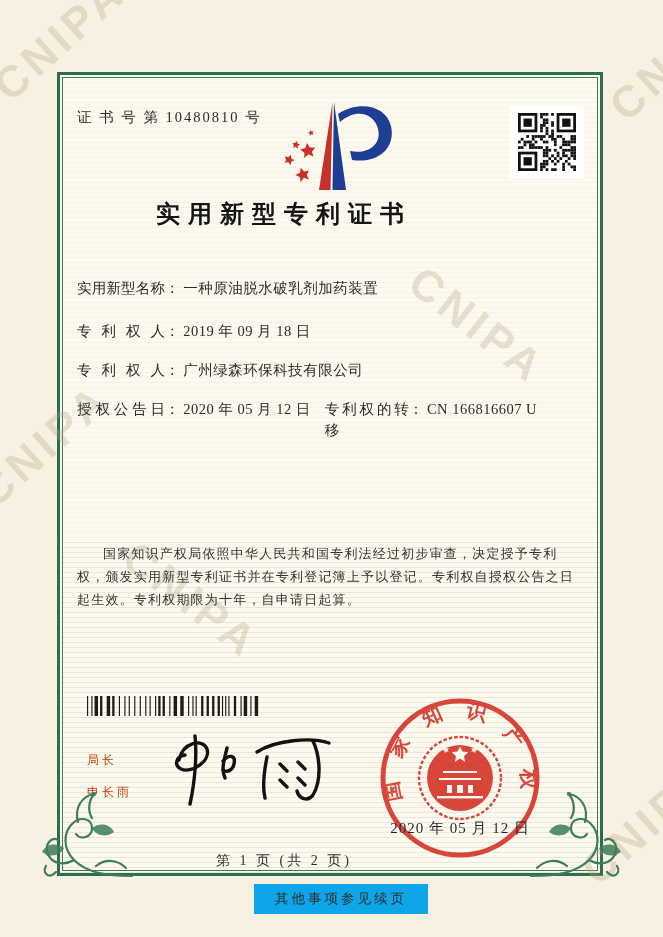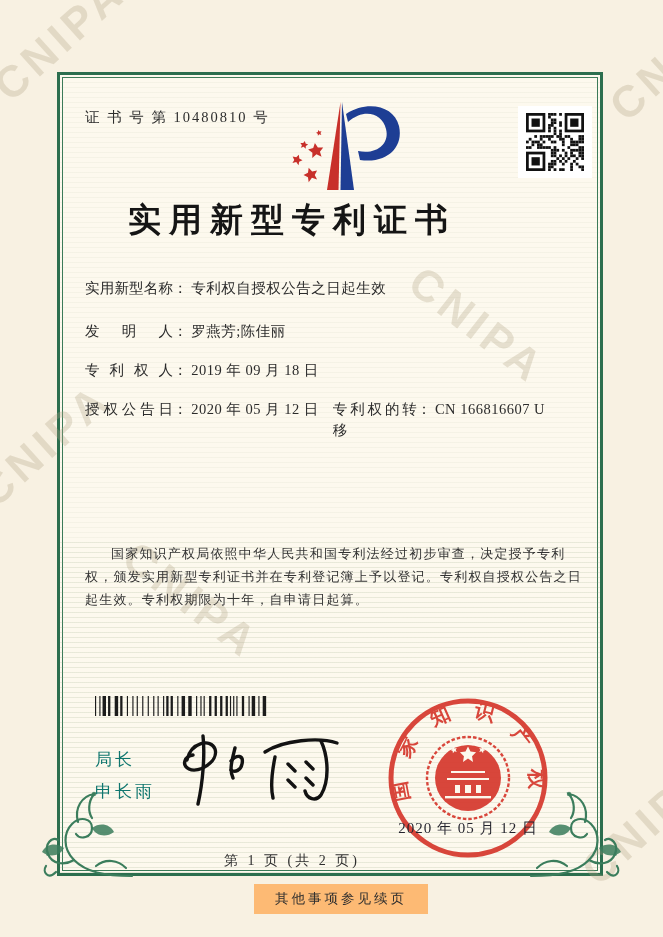--- a/index.html
+++ b/index.html
@@ -14,65 +14,65 @@
 
   
   .frame{position:absolute;z-index:1;left:57px;top:72px;width:546px;height:804px;
          background:#fdf9ee;border:3px solid #2c6e4e;box-sizing:border-box;}
   .frame-inner{position:absolute;inset:2px;border:1px solid #3a7a58;}
   .guilloche{position:absolute;inset:0;
       background:repeating-linear-gradient(0deg, rgba(140,160,120,.13) 0 1px, transparent 1px 5px);
       opacity:.55;}
   .guilloche.low{top:58%;opacity:.9;}
 
-  .content{position:absolute;z-index:3;left:57px;top:72px;width:470px;height:804px;}
+  .content{position:absolute;z-index:3;left:49px;top:72px;width:470px;height:804px;}
 
   .cert-no{position:absolute;left:28px;top:36px;font-size:14.5px;letter-spacing:2px;color:#2e2e2e;}
 
   .logo{position:absolute;left:211px;top:24px;width:150px;height:100px;}
   .qr-wrap{position:absolute;left:461px;top:34px;width:74px;height:72px;background:#ffffff;
            display:flex;align-items:center;justify-content:center;}
 
   .title{position:absolute;left:0;top:126px;width:100%;text-align:center;
-         font-size:33px;font-weight:bold;letter-spacing:8px;color:#151515;}
+         font-size:24px;font-weight:bold;letter-spacing:8px;color:#151515;}
 
   .fields{position:absolute;left:28px;top:206px;width:512px;font-size:14.5px;color:#2b2b2b;}
   .frow{margin-bottom:18px;line-height:21px;}
   .frow.mb-lg{margin-bottom:22px;}
   .flabel{display:inline-block;width:88px;text-align:justify;text-align-last:justify;vertical-align:top;}
   .fcolon{display:inline-block;vertical-align:top;}
   .fvalue{display:inline-block;vertical-align:top;letter-spacing:.5px;}
   .fvalue.addr{width:390px;}
   .pair2{margin-left:14px;}
   .pair2 .flabel{width:84px;}
 
   .paras{position:absolute;left:28px;top:470px;width:508px;font-size:13px;
          line-height:23px;letter-spacing:1.2px;color:#333;}
   .paras p{margin:0;text-indent:2em;}
 
   .barcode{position:absolute;left:38px;top:624px;}
 
-  .director{position:absolute;left:38px;top:672px;font-size:17px;letter-spacing:3px;
-            line-height:32px;color:#0f766e;
+  .director{position:absolute;left:38px;top:672px;font-size:12px;letter-spacing:3px;
+            line-height:32px;color:#c2410c;
             font-family:"Liberation Sans","DejaVu Sans",sans-serif;}
   .signature{position:absolute;left:112px;top:656px;}
 
   .seal{position:absolute;left:328px;top:623px;width:166px;height:166px;opacity:.93;}
   .seal-date{position:absolute;left:4px;top:124px;width:158px;text-align:center;
              font-size:15px;letter-spacing:1px;color:#14141f;}
 
   .page-info{position:absolute;left:0;top:780px;width:100%;text-align:center;
              font-size:14px;letter-spacing:3px;color:#2e2e2e;}
 
   .flourish{position:absolute;z-index:4;width:100px;height:92px;}
   .flourish.bl{left:34px;top:788px;}
   .flourish.br{left:529px;top:788px;transform:scaleX(-1);}
 
   .cont-note{position:absolute;z-index:5;left:254px;top:884px;width:174px;height:30px;
-             background:#fdba74;text-align:center;line-height:30px;font-size:13.5px;
+             background:#0ea5e9;text-align:center;line-height:30px;font-size:13.5px;
              letter-spacing:3px;color:#2e2e2e;}
 </style>
 </head>
 <body>
 
 <svg width="0" height="0" style="position:absolute">
   <defs>
     <path id="star-shape" d="M0,-10L2.94,-4.05L9.51,-3.09L4.76,1.55L5.88,8.09L0,4L-5.88,8.09L-4.76,1.55L-9.51,-3.09L-2.94,-4.05Z"></path>
   </defs>
 </svg>
@@ -274,29 +274,29 @@
           <rect x="2.761904761904762" y="41.42857142857143" width="13.80952380952381" height="13.80952380952381" fill="#fff"></rect>
           <rect x="5.523809523809524" y="44.19047619047619" width="8.285714285714285" height="8.285714285714285" fill="#111"></rect>
         </svg>
     </div>
 
     <div class="title">实用新型专利证书</div>
 
     <div class="fields">
       <div class="frow mb-lg">
         <span class="flabel">实用新型名称</span><span class="fcolon">：</span>
-        <span class="fvalue">专利权自授权公告之日起生效</span>
-      </div>
-      <div class="frow">
-        <span class="flabel">发明人</span><span class="fcolon">：</span>
-        <span class="fvalue">罗燕芳;陈佳丽</span>
+        <span class="fvalue">一种原油脱水破乳剂加药装置</span>
       </div>
       <div class="frow">
         <span class="flabel">专利权人</span><span class="fcolon">：</span>
         <span class="fvalue">2019 年 09 月 18 日</span>
+      </div>
+      <div class="frow">
+        <span class="flabel">专利权人</span><span class="fcolon">：</span>
+        <span class="fvalue">广州绿森环保科技有限公司</span>
       </div>
       <div class="frow">
         <span class="flabel">授权公告日</span><span class="fcolon">：</span>
         <span class="fvalue">2020 年 05 月 12 日</span><span class="pair2"><span class="flabel">专利权的转移</span><span class="fcolon">：</span>
         <span class="fvalue">CN 166816607 U</span></span>
       </div>
     </div>
 
     <div class="paras">
       <p>国家知识产权局依照中华人民共和国专利法经过初步审查，决定授予专利权，颁发实用新型专利证书并在专利登记簿上予以登记。专利权自授权公告之日起生效。专利权期限为十年，自申请日起算。</p>

